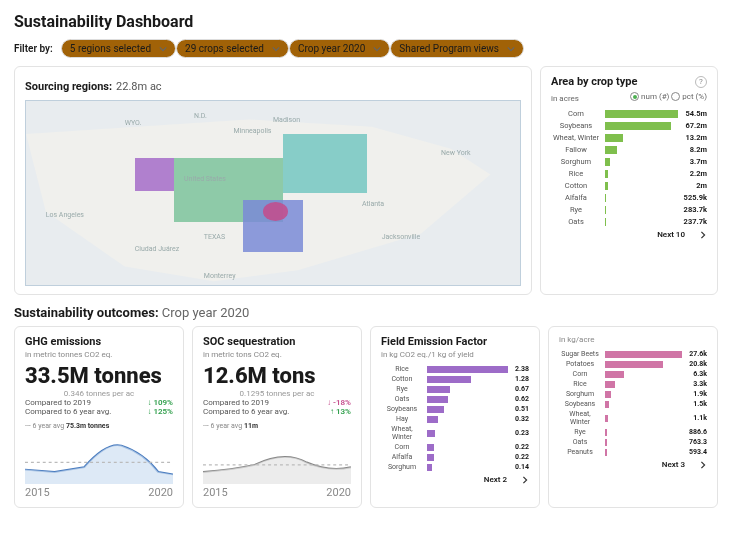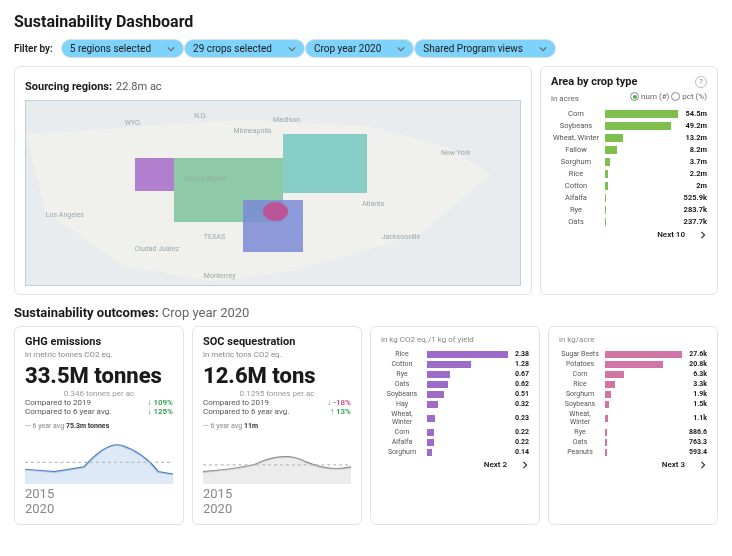--- a/index.html
+++ b/index.html
@@ -1,21 +1,21 @@
 <!DOCTYPE html>
 <html><head>
 <meta charset="utf-8">
 <style>
   * { box-sizing: border-box; margin: 0; padding: 0; }
   body { font-family: -apple-system, BlinkMacSystemFont, "Segoe UI", Roboto, Arial, sans-serif; background: #fff; color: #1a1a1a; width: 732px; height: 556px; overflow: hidden; }
   .page { padding: 12px 14px; }
   h1 { font-size: 16px; font-weight: 700; margin-bottom: 8px; }
   .filters { display: flex; align-items: center; gap: 6px; font-size: 10px; margin-bottom: 8px; text-align: center; }
   .filters .lbl { font-weight: 600; margin-right: 2px; }
-  .chip { border: 1px solid #ddd; border-radius: 14px; padding: 3px 8px; display: inline-flex; align-items: center; gap: 16px; cursor: pointer; background: #7dd3fc; }
+  .chip { border: 1px solid #ddd; border-radius: 14px; padding: 3px 8px; display: inline-flex; align-items: center; gap: 8px; cursor: pointer; background: #a16207; }
   .chip svg, .next svg { width: 8px; height: 8px; }
   .row1 { display: flex; gap: 8px; margin-bottom: 10px; }
   .card { border: 1px solid #e3e3e3; border-radius: 6px; padding: 8px 10px; background: #fff; }
   .map-card { flex: 1; }
   .area-card { width: 178px; position: relative; }
   .card-title { font-size: 11px; font-weight: 700; }
   .card-sub { font-size: 11px; color: #555; font-weight: 400; }
   .map { width: 100%; height: 186px; border: 1px solid #bfcfdc; margin-top: 6px; position: relative; background: #e8ecef; overflow: hidden; }
   .map-land { position:absolute; inset:0; background:#f0f0ed; clip-path: polygon(0% 18%, 45% 10%, 70% 14%, 86% 26%, 94% 40%, 80% 72%, 55% 92%, 38% 98%, 20% 90%, 4% 60%); }
   .state { position: absolute; opacity: 0.85; }
@@ -46,21 +46,21 @@
   .metric-card { flex:1; padding: 8px 10px; }
   .mc-title { font-size:11px; font-weight:700; margin-bottom:2px; }
   .mc-unit { font-size:8px; color:#888; }
   .big { font-size:22px; font-weight:800; margin-top:4px; }
   .per { font-size:8px; color:#999; text-align:center; margin-top:1px; }
   .cmp { font-size:8px; color:#555; display:flex; justify-content:space-between; }
   .up { color:#2e9e4a; font-weight:600; }
   .dn { color:#c44b8b; font-weight:600; }
   .spark { margin-top:6px; height:48px; position:relative; }
   .spark svg { width:100%; height:100%; }
-  .spark-lbl { font-size:13px; color:#888; display:flex; justify-content:space-between; margin-top:2px;flex-direction:column; }
+  .spark-lbl { font-size:11px; color:#888; display:flex; justify-content:space-between; margin-top:2px; }
   .avg-tag { font-size:7px; color:#888; }
   .avg-tag b { color:#333; }
   .mini-bars .bar-row { margin-bottom:2px; }
   .mini-bars .bar-lbl { width:42px; font-size:7px; }
   .mini-bars .bar-track { height:7px; }
   .mini-bars .bar-val { font-size:7px; }
 </style>
 </head>
 <body>
 
@@ -144,21 +144,21 @@
             <div class="bar-track">
               <div class="bar-fill " style="width: 100%;"></div>
             </div>
             <div class="bar-val">54.5m</div>
           </div>
           <div class="bar-row">
             <div class="bar-lbl">Soybeans</div>
             <div class="bar-track">
               <div class="bar-fill " style="width: 90%;"></div>
             </div>
-            <div class="bar-val">49.2m</div>
+            <div class="bar-val">67.2m</div>
           </div>
           <div class="bar-row">
             <div class="bar-lbl">Wheat, Winter</div>
             <div class="bar-track">
               <div class="bar-fill " style="width: 24%;"></div>
             </div>
             <div class="bar-val">13.2m</div>
           </div>
           <div class="bar-row">
             <div class="bar-lbl">Fallow</div>
@@ -272,20 +272,21 @@
           <line x1="0" y1="24" x2="100" y2="24" stroke="#bbb" stroke-dasharray="2 2"></line>
         </svg>
       </div>
       <div class="spark-lbl">
           <span>2015</span>
           <span>2020</span>
         </div>
     </div>
 
     <div class="card metric-card">
+      <div class="mc-title">Field Emission Factor</div>
       <div class="mc-unit">in kg CO2 eq./1 kg of yield</div>
       <div class="bars mini-bars" id="fef-bars">
           <div class="bar-row">
             <div class="bar-lbl">Rice</div>
             <div class="bar-track">
               <div class="bar-fill purple" style="width: 100%;"></div>
             </div>
             <div class="bar-val">2.38</div>
           </div>
           <div class="bar-row">

